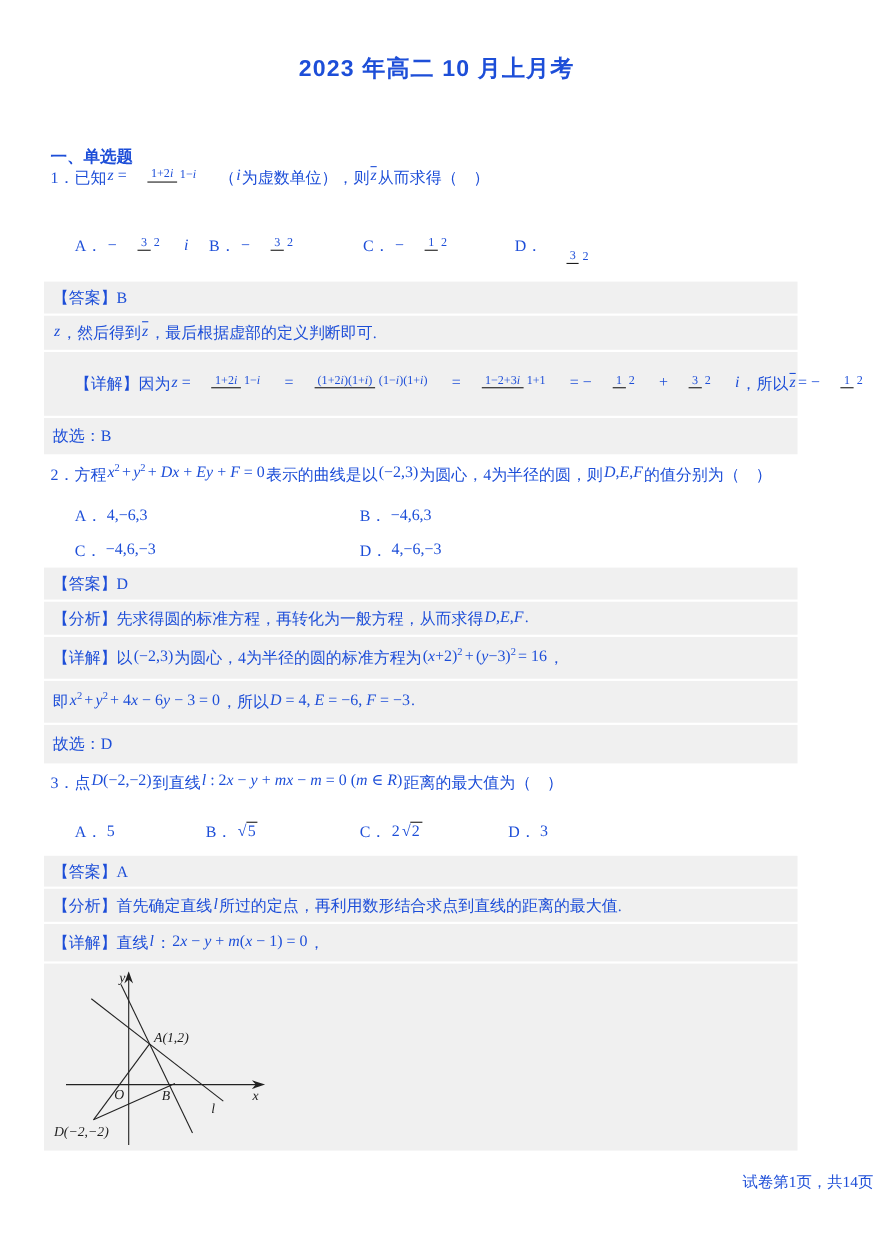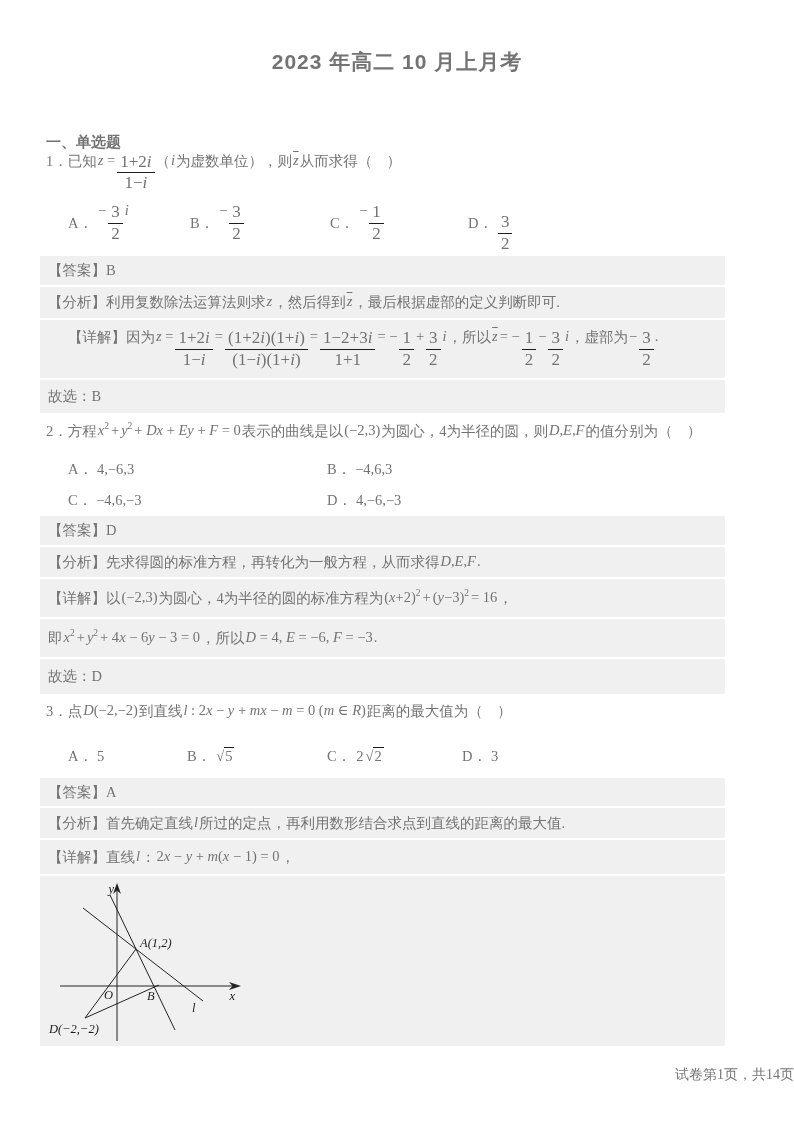--- a/index.html
+++ b/index.html
@@ -1,33 +1,33 @@
 <!DOCTYPE html>
 <html><head>
 <meta charset="utf-8">
 <style>
   html,body{margin:0;padding:0;background:#fff;}
   .page{position:relative;width:794px;height:1123px;background:#ffffff;overflow:hidden;
-        font-family:"Liberation Serif","DejaVu Serif",serif;color:#737373;font-size:14.5px;}
+        font-family:"Liberation Serif","DejaVu Serif",serif;color:#1d4ed8;font-size:14.5px;}
   .title{position:absolute;top:48px;left:0;width:100%;text-align:center;
          font-family:"Liberation Sans","DejaVu Sans",sans-serif;font-weight:bold;font-size:21px;letter-spacing:1px;}
   .sect{position:absolute;left:46px;top:133px;font-family:"Liberation Sans","DejaVu Sans",sans-serif;
         font-weight:bold;font-size:15px;}
   .mline{display:flex;align-items:flex-start;white-space:nowrap;}
   .stem{position:absolute;left:46px;}
   .grow{position:absolute;left:40px;width:685px;background:#f0f0f0;box-sizing:border-box;
         padding-left:8px;display:flex;align-items:center;}
   .opt{position:absolute;display:flex;align-items:center;}
   .opt .olabel{margin-right:4px;}
   .ct{white-space:pre;}
   .mm{font-family:"Liberation Serif","DejaVu Serif",serif;margin:0 1px;white-space:pre;}
   .mm i{font-style:italic;}
   sup{font-size:9.5px;line-height:1;}
-  .fr{display:inline-flex;flex-direction:column;align-items:center;vertical-align:middle;
-      margin:0 1px;font-size:17px;line-height:1.18;}
+  .fr{display:inline-flex;flex-direction:row;align-items:center;vertical-align:middle;
+      margin:0 18px;font-size:11px;line-height:1.18;}
   .fr .fn{border-bottom:1px solid #1c1c1c;padding:0 3px;}
   .fr .fd{padding:0 3px;}
   .ov{text-decoration:overline;}
   .sqv{border-top:1.2px solid #1c1c1c;padding:0 2px 0 1px;}
   .footer{position:absolute;top:1066px;left:0;width:100%;text-align:right;font-size:14px;}
   .fig{position:absolute;left:7px;top:7px;}
   .fig line, .fig path{stroke:#222;stroke-width:1;fill:none;}
   .fig polygon{fill:#222;stroke:none;}
   .flab{font-family:"Liberation Serif","DejaVu Serif",serif;font-style:italic;font-size:12.5px;fill:#1c1c1c;}
 </style>
@@ -93,21 +93,20 @@
       </span>
   </div>
 
   <div class="grow" style="top:256px;height:29px;">
     <span class="mline">
         <span class="ct">【答案】B</span>
       </span>
   </div>
   <div class="grow" style="top:287px;height:31px;">
     <span class="mline">
-        <span class="ct">【分析】利用复数除法运算法则求</span>
         <span class="mm"><i>z</i></span>
         <span class="ct">，然后得到</span>
         <span class="mm ov"><i>z</i></span>
         <span class="ct">，最后根据虚部的定义判断即可.</span>
       </span>
   </div>
   <div class="grow" style="top:320px;height:58px;padding-left:28px;">
     <span class="mline">
         <span class="ct">【详解】因为</span>
         <span class="mm"><i>z</i> =</span>

